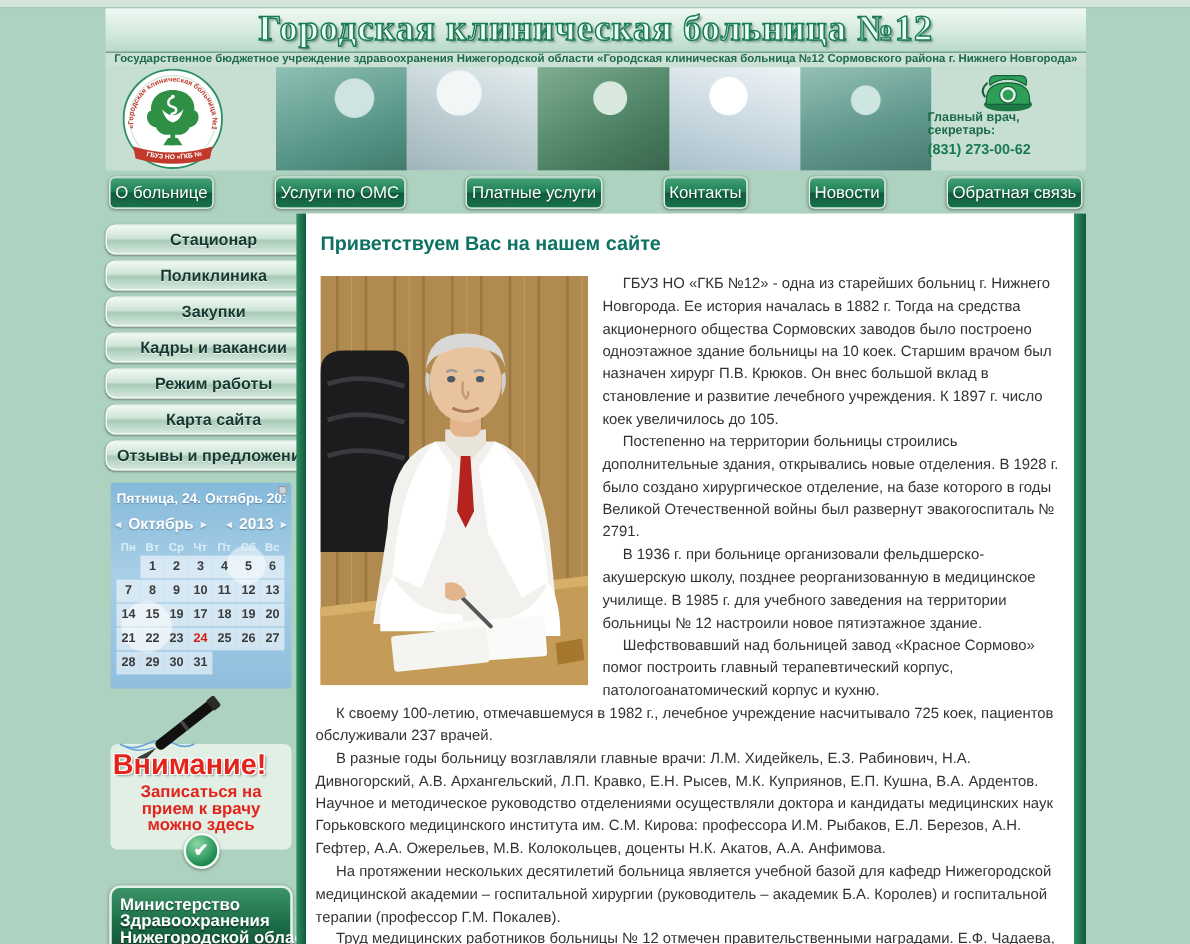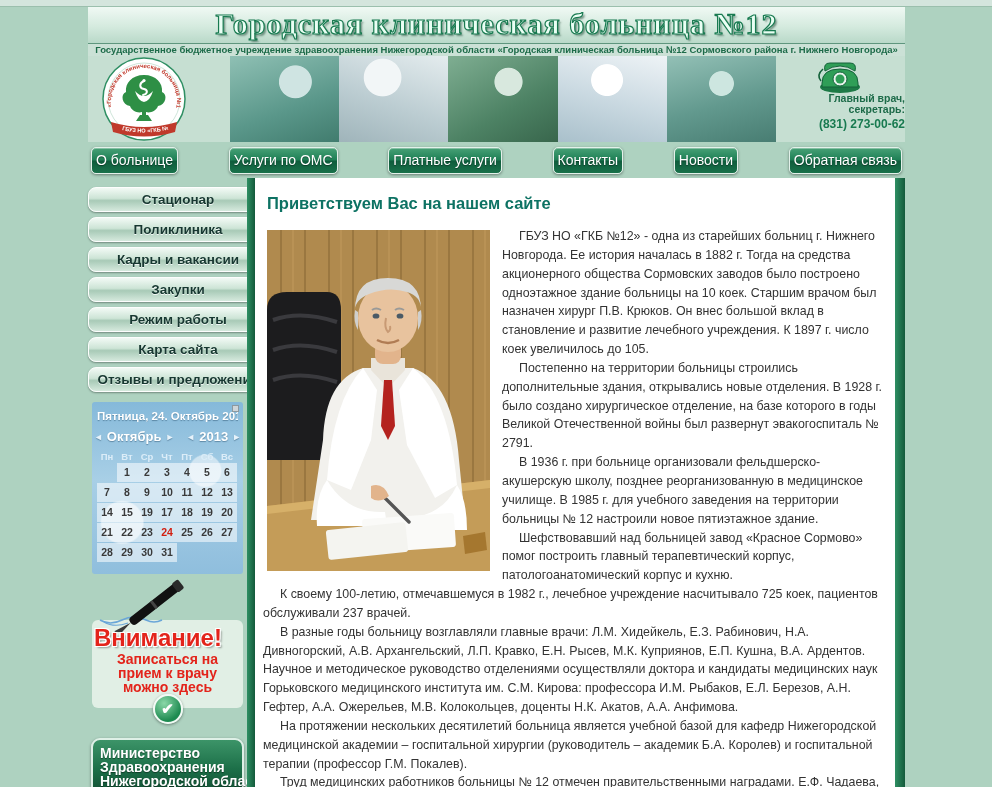--- a/index.html
+++ b/index.html
@@ -30,21 +30,21 @@
                linear-gradient(200deg,#e4ecee 0%,#bccdd2 55%,#9fb4ba 100%); }
   .bp3 { background:radial-gradient(circle at 55% 30%, #d8e8de 0 16%, transparent 17%),
                linear-gradient(150deg,#7fae92 0%,#4d8264 60%,#38664c 100%); }
   .bp4 { background:radial-gradient(circle at 45% 28%, #ffffff 0 18%, transparent 19%),
                linear-gradient(195deg,#eef3f6 0%,#cbdae2 50%,#a9c0cb 100%); }
   .bp5 { background:radial-gradient(circle at 50% 32%, #cde6e0 0 15%, transparent 16%),
                linear-gradient(165deg,#93c0b6 0%,#62998e 55%,#487d72 100%); }
 
   .logo-badge { position:absolute; left:14px; top:1px; width:84px; height:84px; }
 
-  .banner-contact { position:absolute; right:0; top:0; width:132px; height:86px; text-align:right; }
+  .banner-contact { position:absolute; right:0; top:0; width:132px; height:86px; text-align:left; }
   .phone-icon { display:block; margin:3px auto 0; }
   .contact-label { font-size:10.5px; font-weight:bold; color:#1d6b49; line-height:11px; }
   .contact-phone { font-size:12px; font-weight:bold; color:#187a50; margin-top:2px; white-space:nowrap; }
 
   
   .nav-bar { height:30px; margin-top:3px; display:flex; justify-content:space-between;
              align-items:center; padding:0 3px; }
   .nav-btn { height:27px; line-height:25px; padding:0 4px; border-radius:5px;
              background:linear-gradient(180deg,#47a176 0%,#1e7f55 48%,#0f5c3c 52%,#19724b 100%);
              border:1px solid #e3f1ea; color:#fff; font-size:14px; text-align:center;
@@ -190,22 +190,22 @@
       <div class="nav-btn">Новости</div>
       <div class="nav-btn">Обратная связь</div>
     </div>
 
   <div class="content-row">
 
     <div class="sidebar">
       <div id="sidebar-menu">
           <div class="menu-btn">Стационар</div>
           <div class="menu-btn">Поликлиника</div>
+          <div class="menu-btn">Закупки</div>
           <div class="menu-btn">Кадры и вакансии</div>
-          <div class="menu-btn">Закупки</div>
           <div class="menu-btn">Режим работы</div>
           <div class="menu-btn">Карта сайта</div>
           <div class="menu-btn">Отзывы и предложения</div>
         </div>
 
       <div class="calendar">
         <div class="cal-widget-icon"></div>
         <div class="cal-date-line">Пятница, 24. Октябрь 2013</div>
         <div class="cal-nav">
           <span class="cal-arrow">◄</span>

